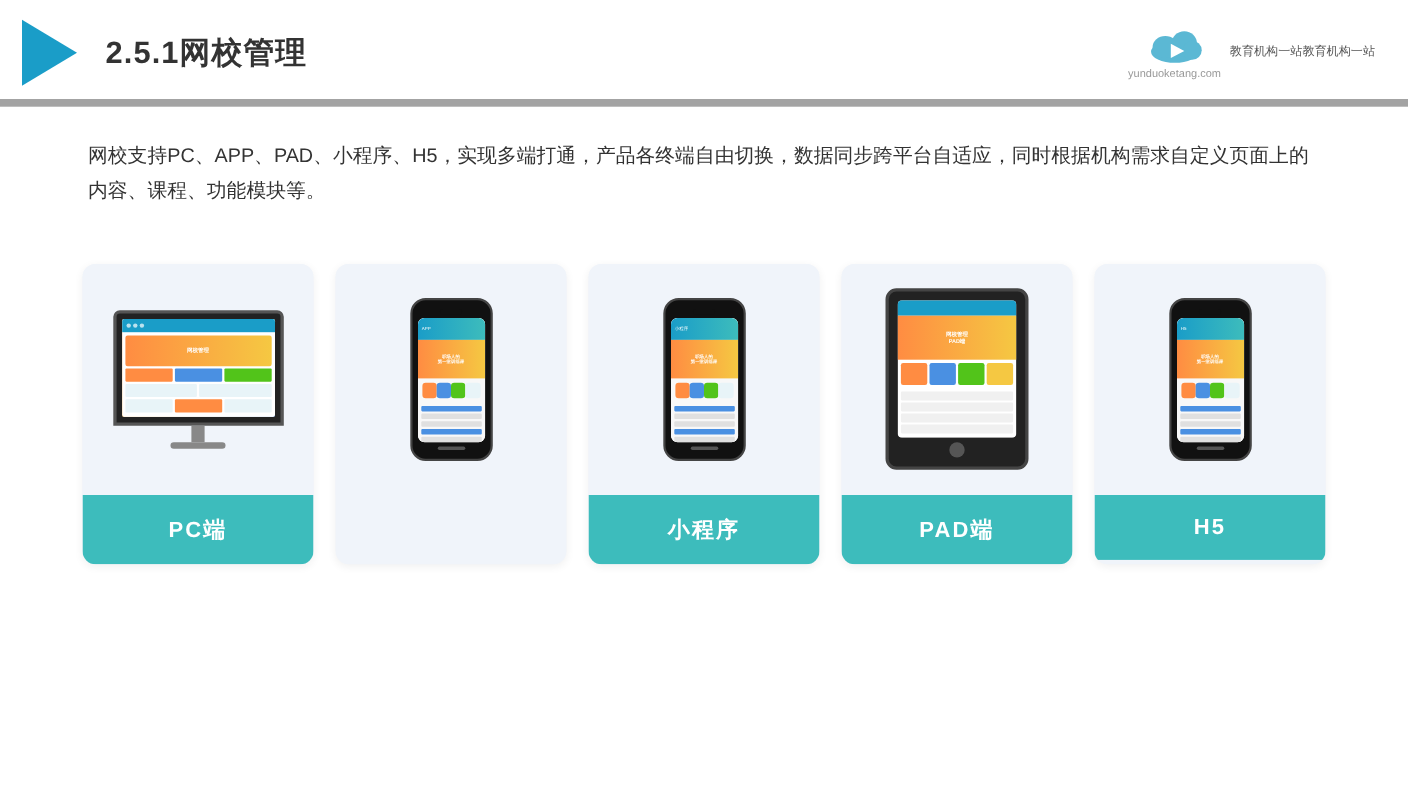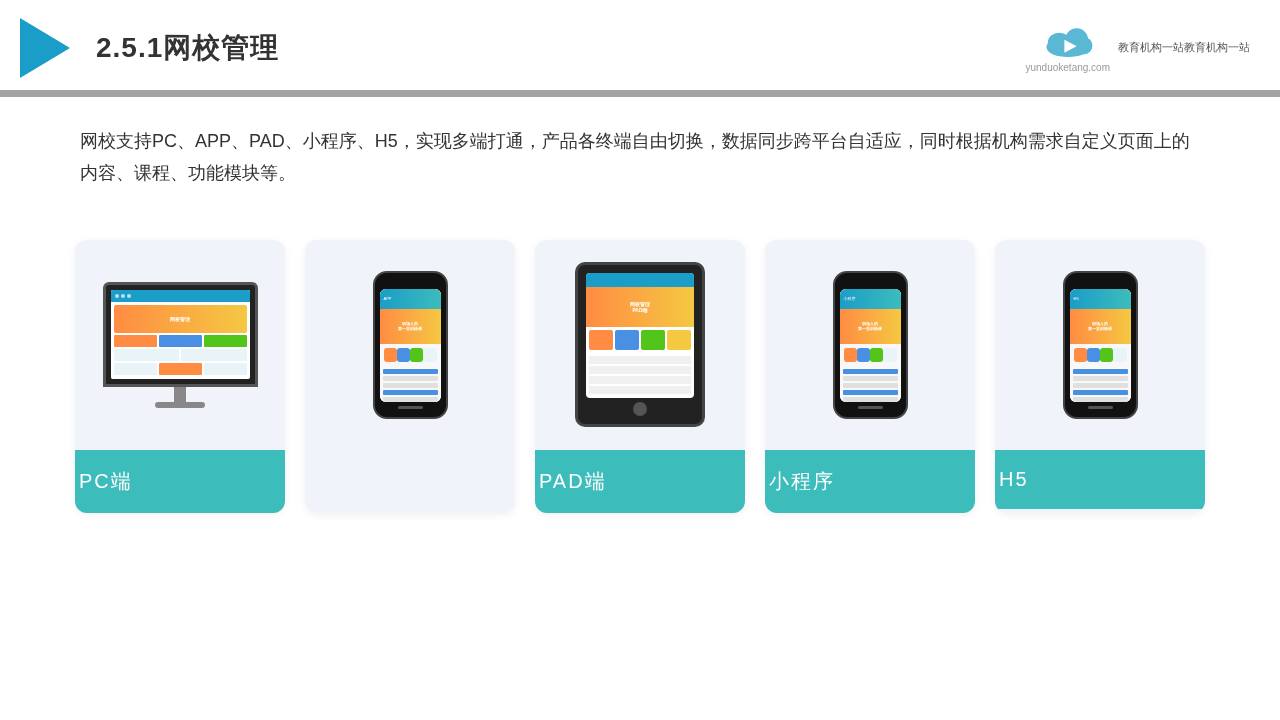--- a/index.html
+++ b/index.html
@@ -98,23 +98,23 @@
       display: flex;
       align-items: center;
       justify-content: center;
       padding: 20px;
       background: #f0f4fa;
     }
     .card-label {
       width: 100%;
       background: #3dbcbc;
       color: #fff;
-      text-align: left;
+      text-align: center;
       font-size: 20px;
-      font-weight: 400;
+      font-weight: 700;
       padding: 18px 4px;
       letter-spacing: 2px;
     }
 
     
     
     .pc-monitor {
       display: flex;
       flex-direction: column;
       align-items: center;
@@ -471,20 +471,54 @@
             </div>
           </div>
         </div>
         <div class="phone-home-bar"></div>
       </div>
     </div>
   </div>
 
   <div class="card">
     <div class="card-image-area">
+      <div class="phone-mockup">
+        <div class="phone-notch"></div>
+        <div class="phone-screen">
+          <div class="phone-screen-content">
+            <div class="phone-top-bar">
+              <span class="phone-top-bar-text">小程序</span>
+            </div>
+            <div class="phone-banner">
+              <span class="phone-banner-text">职场人的<br>第一堂训练课</span>
+            </div>
+            <div class="phone-icons-row">
+              <div class="phone-icon-box orange"></div>
+              <div class="phone-icon-box blue"></div>
+              <div class="phone-icon-box green"></div>
+              <div class="phone-icon-box"></div>
+            </div>
+            <div class="phone-content-rows">
+              <div class="phone-content-line colored"></div>
+              <div class="phone-content-line"></div>
+              <div class="phone-content-line"></div>
+              <div class="phone-content-line colored"></div>
+              <div class="phone-content-line"></div>
+
+            </div>
+          </div>
+        </div>
+        <div class="phone-home-bar"></div>
+      </div>
+    </div>
+    <div class="card-label">小程序</div>
+  </div>
+
+  <div class="card">
+    <div class="card-image-area">
       <div class="tablet-mockup">
         <div class="tablet-screen">
           <div class="tablet-screen-content">
             <div class="tablet-header-bar"></div>
             <div class="tablet-banner">
               <span class="tablet-banner-text">网校管理<br>PAD端</span>
             </div>
             <div class="tablet-cards-row">
               <div class="tablet-card-mini orange"></div>
               <div class="tablet-card-mini blue"></div>
@@ -496,54 +530,20 @@
               <div class="tablet-list-item"></div>
               <div class="tablet-list-item"></div>
               <div class="tablet-list-item"></div>
             </div>
           </div>
         </div>
         <div class="tablet-home"></div>
       </div>
     </div>
     <div class="card-label">PAD端</div>
-  </div>
-
-  <div class="card">
-    <div class="card-image-area">
-      <div class="phone-mockup">
-        <div class="phone-notch"></div>
-        <div class="phone-screen">
-          <div class="phone-screen-content">
-            <div class="phone-top-bar">
-              <span class="phone-top-bar-text">小程序</span>
-            </div>
-            <div class="phone-banner">
-              <span class="phone-banner-text">职场人的<br>第一堂训练课</span>
-            </div>
-            <div class="phone-icons-row">
-              <div class="phone-icon-box orange"></div>
-              <div class="phone-icon-box blue"></div>
-              <div class="phone-icon-box green"></div>
-              <div class="phone-icon-box"></div>
-            </div>
-            <div class="phone-content-rows">
-              <div class="phone-content-line colored"></div>
-              <div class="phone-content-line"></div>
-              <div class="phone-content-line"></div>
-              <div class="phone-content-line colored"></div>
-              <div class="phone-content-line"></div>
-
-            </div>
-          </div>
-        </div>
-        <div class="phone-home-bar"></div>
-      </div>
-    </div>
-    <div class="card-label">小程序</div>
   </div>
 
   <div class="card">
     <div class="card-image-area">
       <div class="phone-mockup">
         <div class="phone-notch"></div>
         <div class="phone-screen">
           <div class="phone-screen-content">
             <div class="phone-top-bar">
               <span class="phone-top-bar-text">H5</span>

